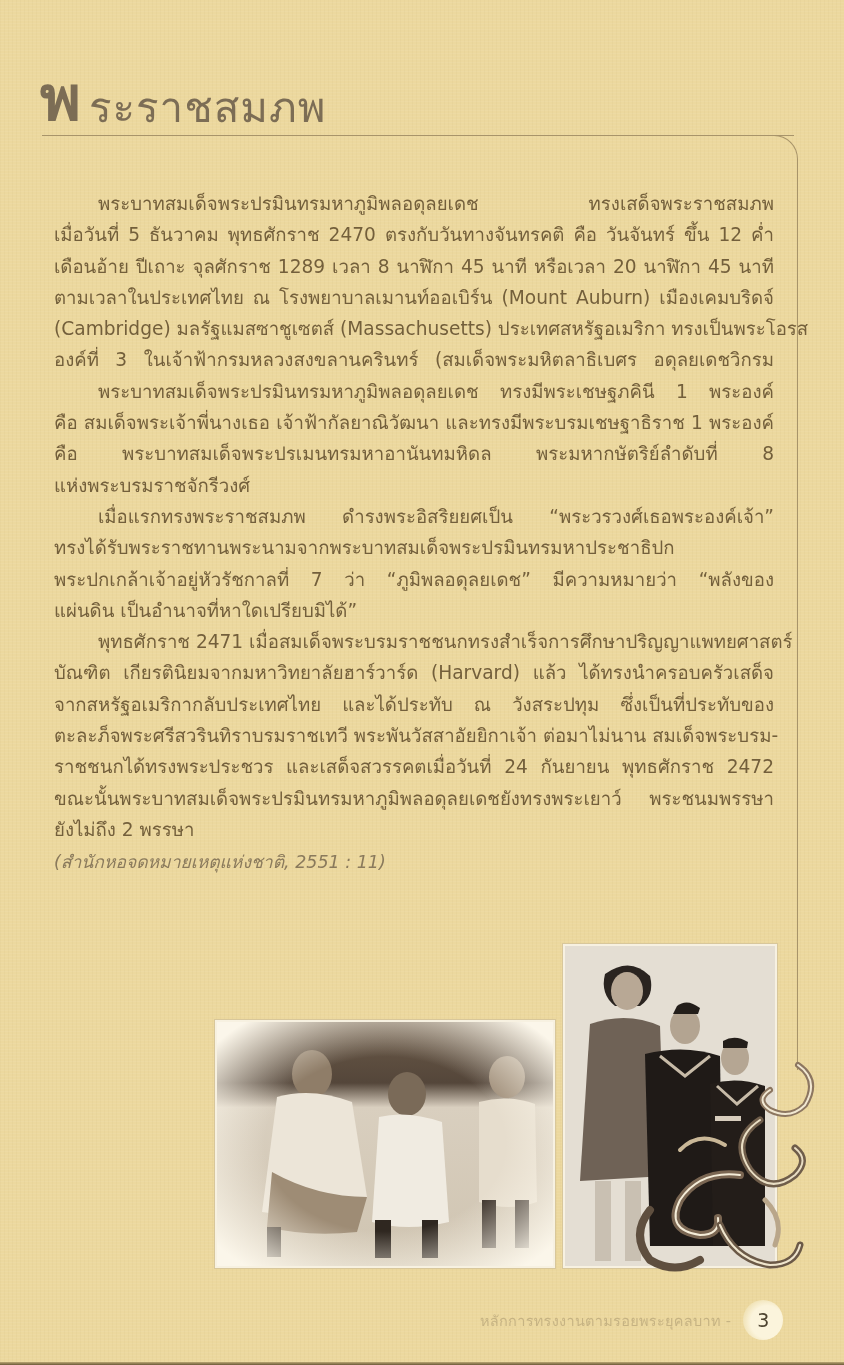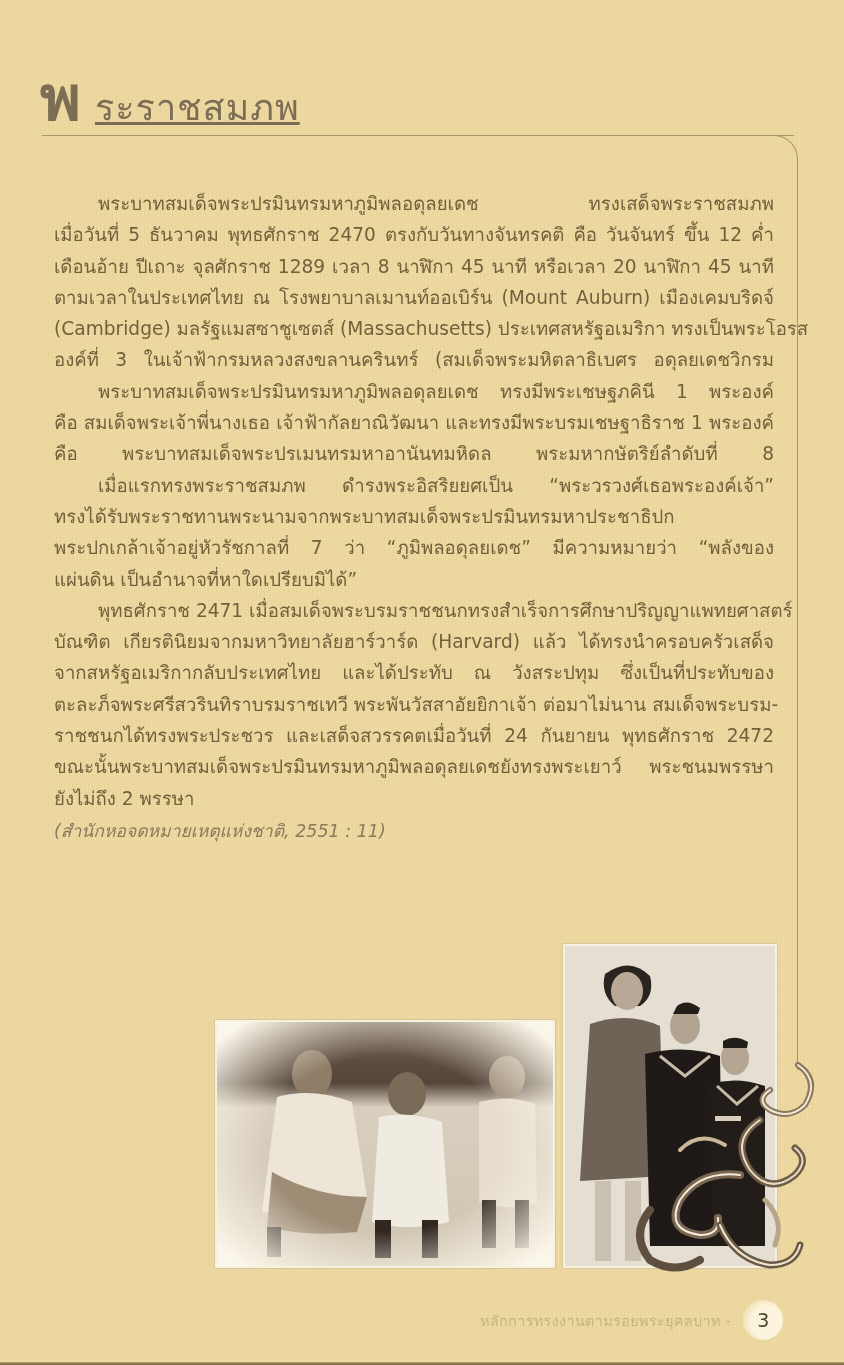--- a/index.html
+++ b/index.html
@@ -14,21 +14,21 @@
     .page-bottom-shadow {
       position: absolute; left: 0; right: 0; bottom: 0; height: 3px;
       background: linear-gradient(#bba773, #6b5a38);
     }
     
     .title {
       position: absolute; left: 40px; top: 60px; height: 70px;
       display: flex; align-items: flex-end; color: #7c6d55;
     }
     .title .cap { font-size: 62px; line-height: 62px; font-weight: bold; letter-spacing: -2px; }
-    .title .rest { font-size: 36px; line-height: 44px; font-weight: normal; margin-left: 16px; letter-spacing: 1px; text-decoration: underline; }
+    .title .rest { font-size: 42px; line-height: 44px; font-weight: normal; margin-left: 10px; letter-spacing: 1px; }
     
     .frame-top {
       position: absolute; left: 42px; top: 135px; width: 752px; height: 0;
       border-top: 1px solid #a8946a;
     }
     .frame-corner {
       position: absolute; left: 768px; top: 135px; width: 30px; height: 30px;
       border-top: 1px solid #a8946a; border-right: 1px solid #a8946a;
       border-top-right-radius: 24px; box-sizing: border-box;
     }
@@ -91,20 +91,21 @@
     <span class="line">เมื่อวันที่ 5 ธันวาคม พุทธศักราช 2470 ตรงกับวันทางจันทรคติ คือ วันจันทร์ ขึ้น 12 ค่ำ</span>
     <span class="line">เดือนอ้าย ปีเถาะ จุลศักราช 1289 เวลา 8 นาฬิกา 45 นาที หรือเวลา 20 นาฬิกา 45 นาที</span>
     <span class="line">ตามเวลาในประเทศไทย ณ โรงพยาบาลเมานท์ออเบิร์น (Mount Auburn) เมืองเคมบริดจ์</span>
     <span class="line">(Cambridge) มลรัฐแมสซาชูเซตส์ (Massachusetts) ประเทศสหรัฐอเมริกา ทรงเป็นพระโอรส</span>
     <span class="line">องค์ที่ 3 ในเจ้าฟ้ากรมหลวงสงขลานครินทร์ (สมเด็จพระมหิตลาธิเบศร อดุลยเดชวิกรม</span>
   </p>
   <p>
     <span class="line indent">พระบาทสมเด็จพระปรมินทรมหาภูมิพลอดุลยเดช ทรงมีพระเชษฐภคินี 1 พระองค์</span>
     <span class="line">คือ สมเด็จพระเจ้าพี่นางเธอ เจ้าฟ้ากัลยาณิวัฒนา และทรงมีพระบรมเชษฐาธิราช 1 พระองค์</span>
     <span class="line">คือ พระบาทสมเด็จพระปรเมนทรมหาอานันทมหิดล พระมหากษัตริย์ลำดับที่ 8</span>
+    <span class="line last">แห่งพระบรมราชจักรีวงศ์</span>
   </p>
   <p>
     <span class="line indent">เมื่อแรกทรงพระราชสมภพ ดำรงพระอิสริยยศเป็น “พระวรวงศ์เธอพระองค์เจ้า”</span>
     <span class="line">ทรงได้รับพระราชทานพระนามจากพระบาทสมเด็จพระปรมินทรมหาประชาธิปก</span>
     <span class="line">พระปกเกล้าเจ้าอยู่หัวรัชกาลที่ 7 ว่า “ภูมิพลอดุลยเดช” มีความหมายว่า “พลังของ</span>
     <span class="line last">แผ่นดิน เป็นอำนาจที่หาใดเปรียบมิได้”</span>
   </p>
   <p>
     <span class="line indent">พุทธศักราช 2471 เมื่อสมเด็จพระบรมราชชนกทรงสำเร็จการศึกษาปริญญาแพทยศาสตร์</span>
     <span class="line">บัณฑิต เกียรตินิยมจากมหาวิทยาลัยฮาร์วาร์ด (Harvard) แล้ว ได้ทรงนำครอบครัวเสด็จ</span>

